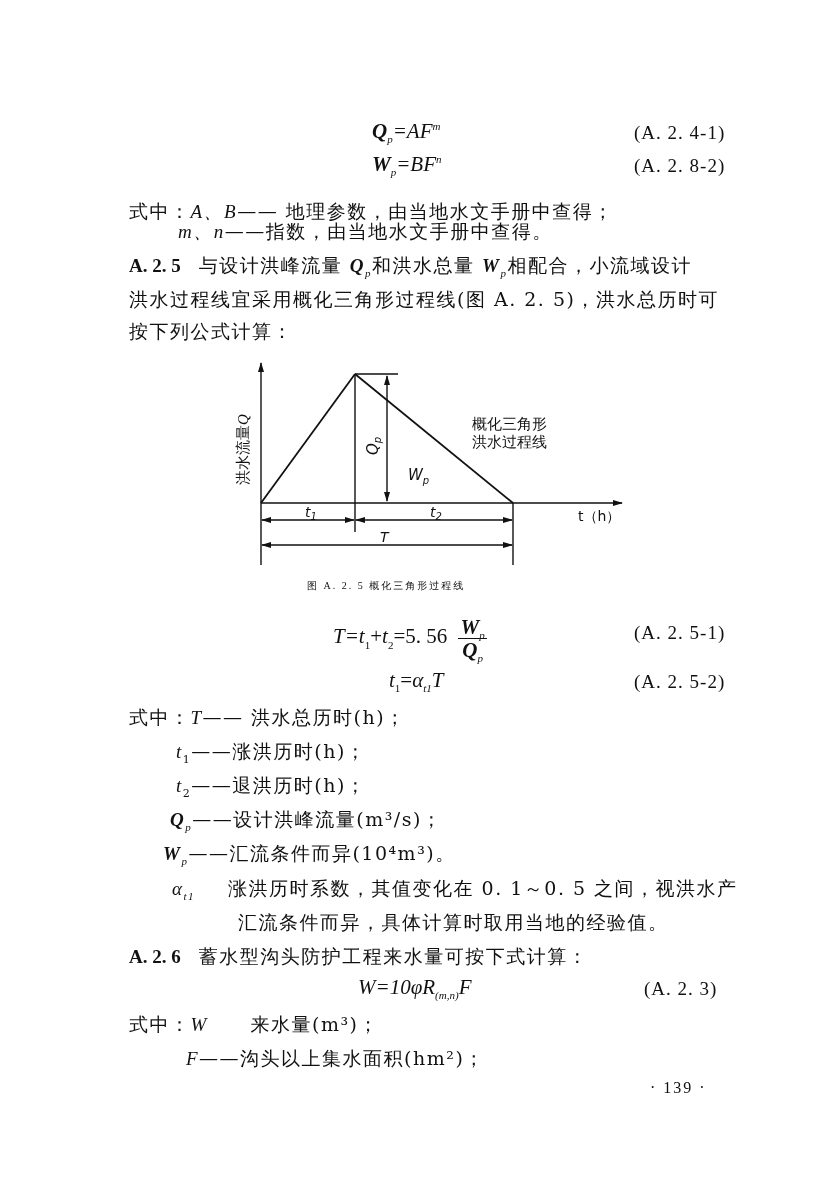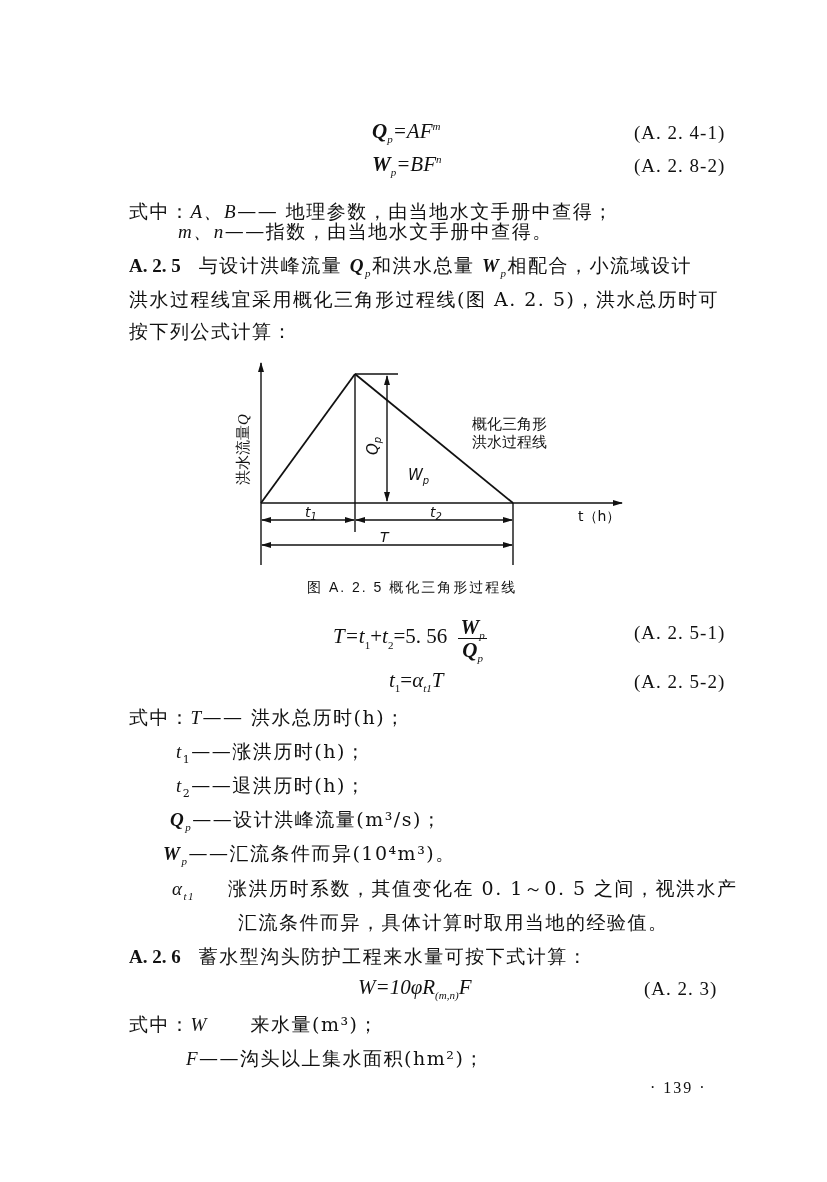--- a/index.html
+++ b/index.html
@@ -12,21 +12,21 @@
   .eq { position: absolute; font-family: "Liberation Serif", "DejaVu Serif", serif; font-size: 21px; line-height: 24px; white-space: nowrap; }
   .eqno { position: absolute; font-family: "Liberation Serif", "DejaVu Serif", serif; font-size: 19px; line-height: 24px; white-space: nowrap; letter-spacing: 1px; }
   .it { font-style: italic; font-family: "Liberation Serif", serif; }
   .bold { font-weight: bold; font-family: "Liberation Serif", serif; }
   sub, sup { font-size: 11px; line-height: 0; }
   .sec { font-weight: bold; font-family: "Liberation Serif", serif; letter-spacing: 0; margin-right: 18px; }
   .frac { display: inline-block; vertical-align: middle; text-align: center; margin-left: 6px; }
   .frac .num { display: block; border-bottom: 1px solid #111; padding: 0 2px; line-height: 22px; }
   .frac .den { display: block; line-height: 22px; }
   svg text { font-family: "DejaVu Sans", "Liberation Sans", sans-serif; fill: #111; }
-  .caption { position: absolute; font-family: Liberation Sans, sans-serif; font-size: 14px; letter-spacing: 2px; }
+  .caption { position: absolute; font-family: Liberation Serif, serif; font-size: 10px; letter-spacing: 2px; }
   .pageno { position: absolute; font-family: "Liberation Serif", serif; font-size: 16px; letter-spacing: 2px; }
 </style>
 </head>
 <body>
 
 <div class="eq" style="left:372px; top:119px;">
   <span class="it bold">Q</span><sub class="it">p</sub><span class="it">=AF</span><sup class="it">m</sup>
 </div>
 <div class="eqno" style="left:634px; top:121px;">(A. 2. 4-1)</div>
 

